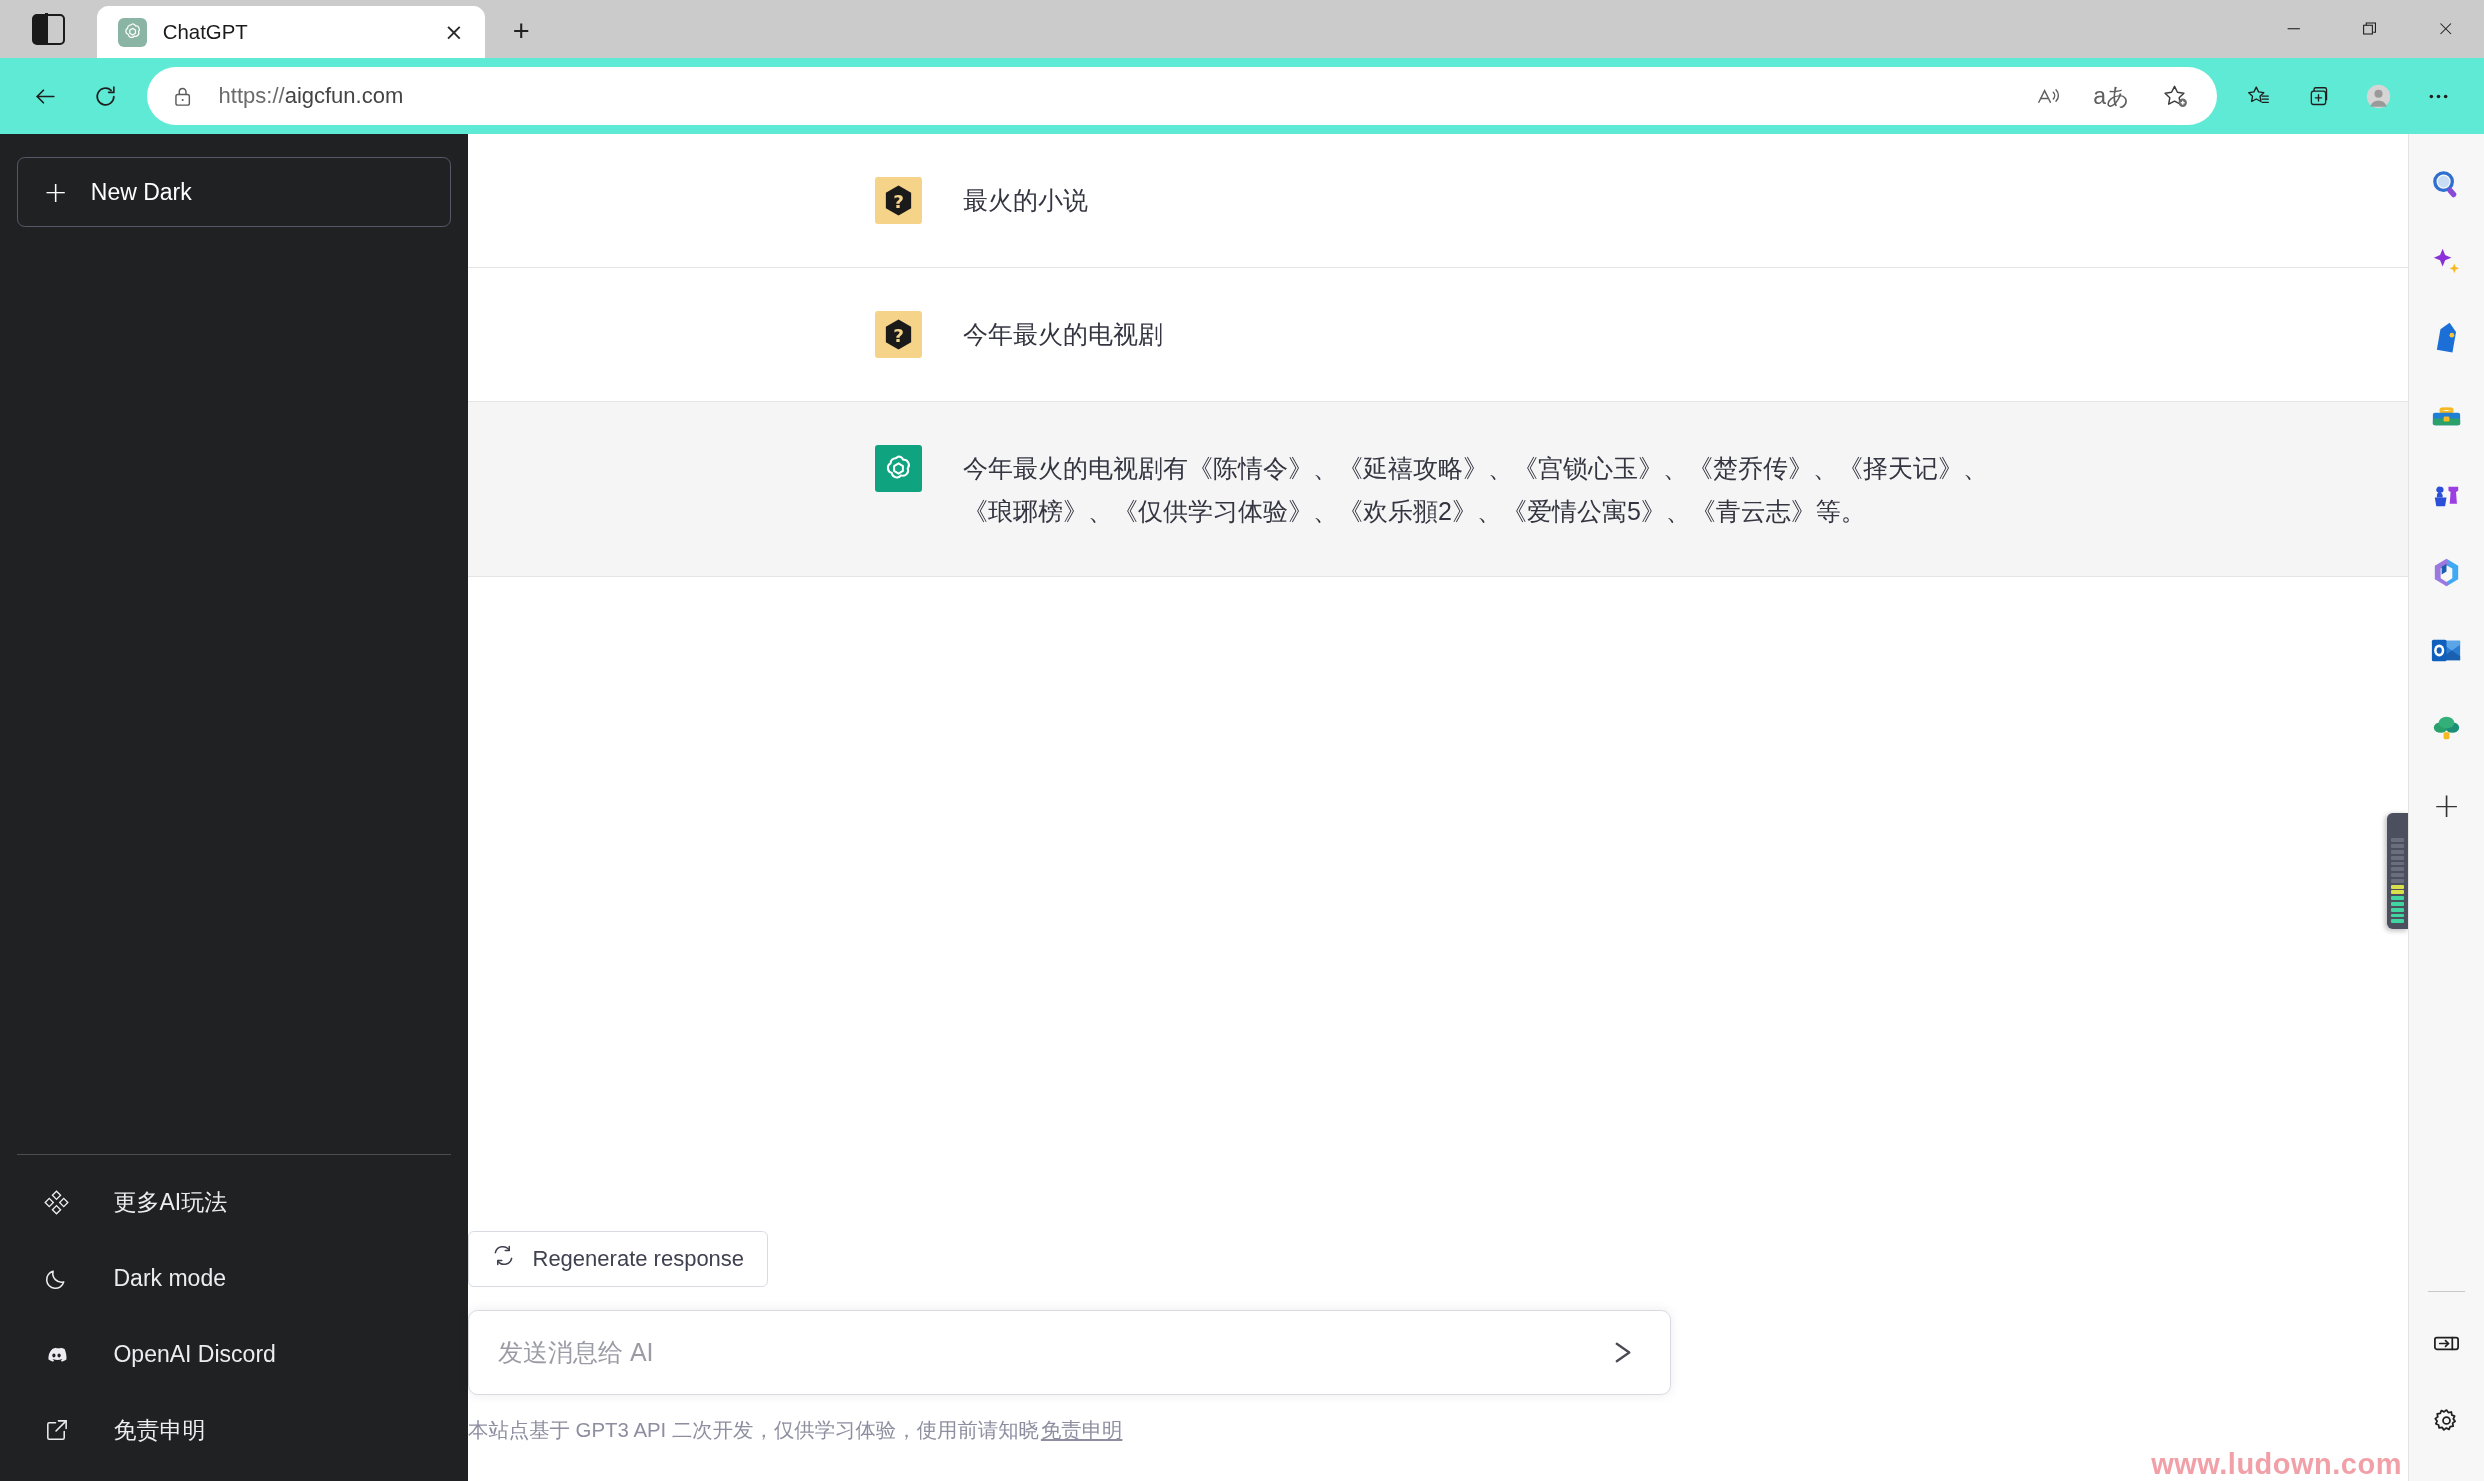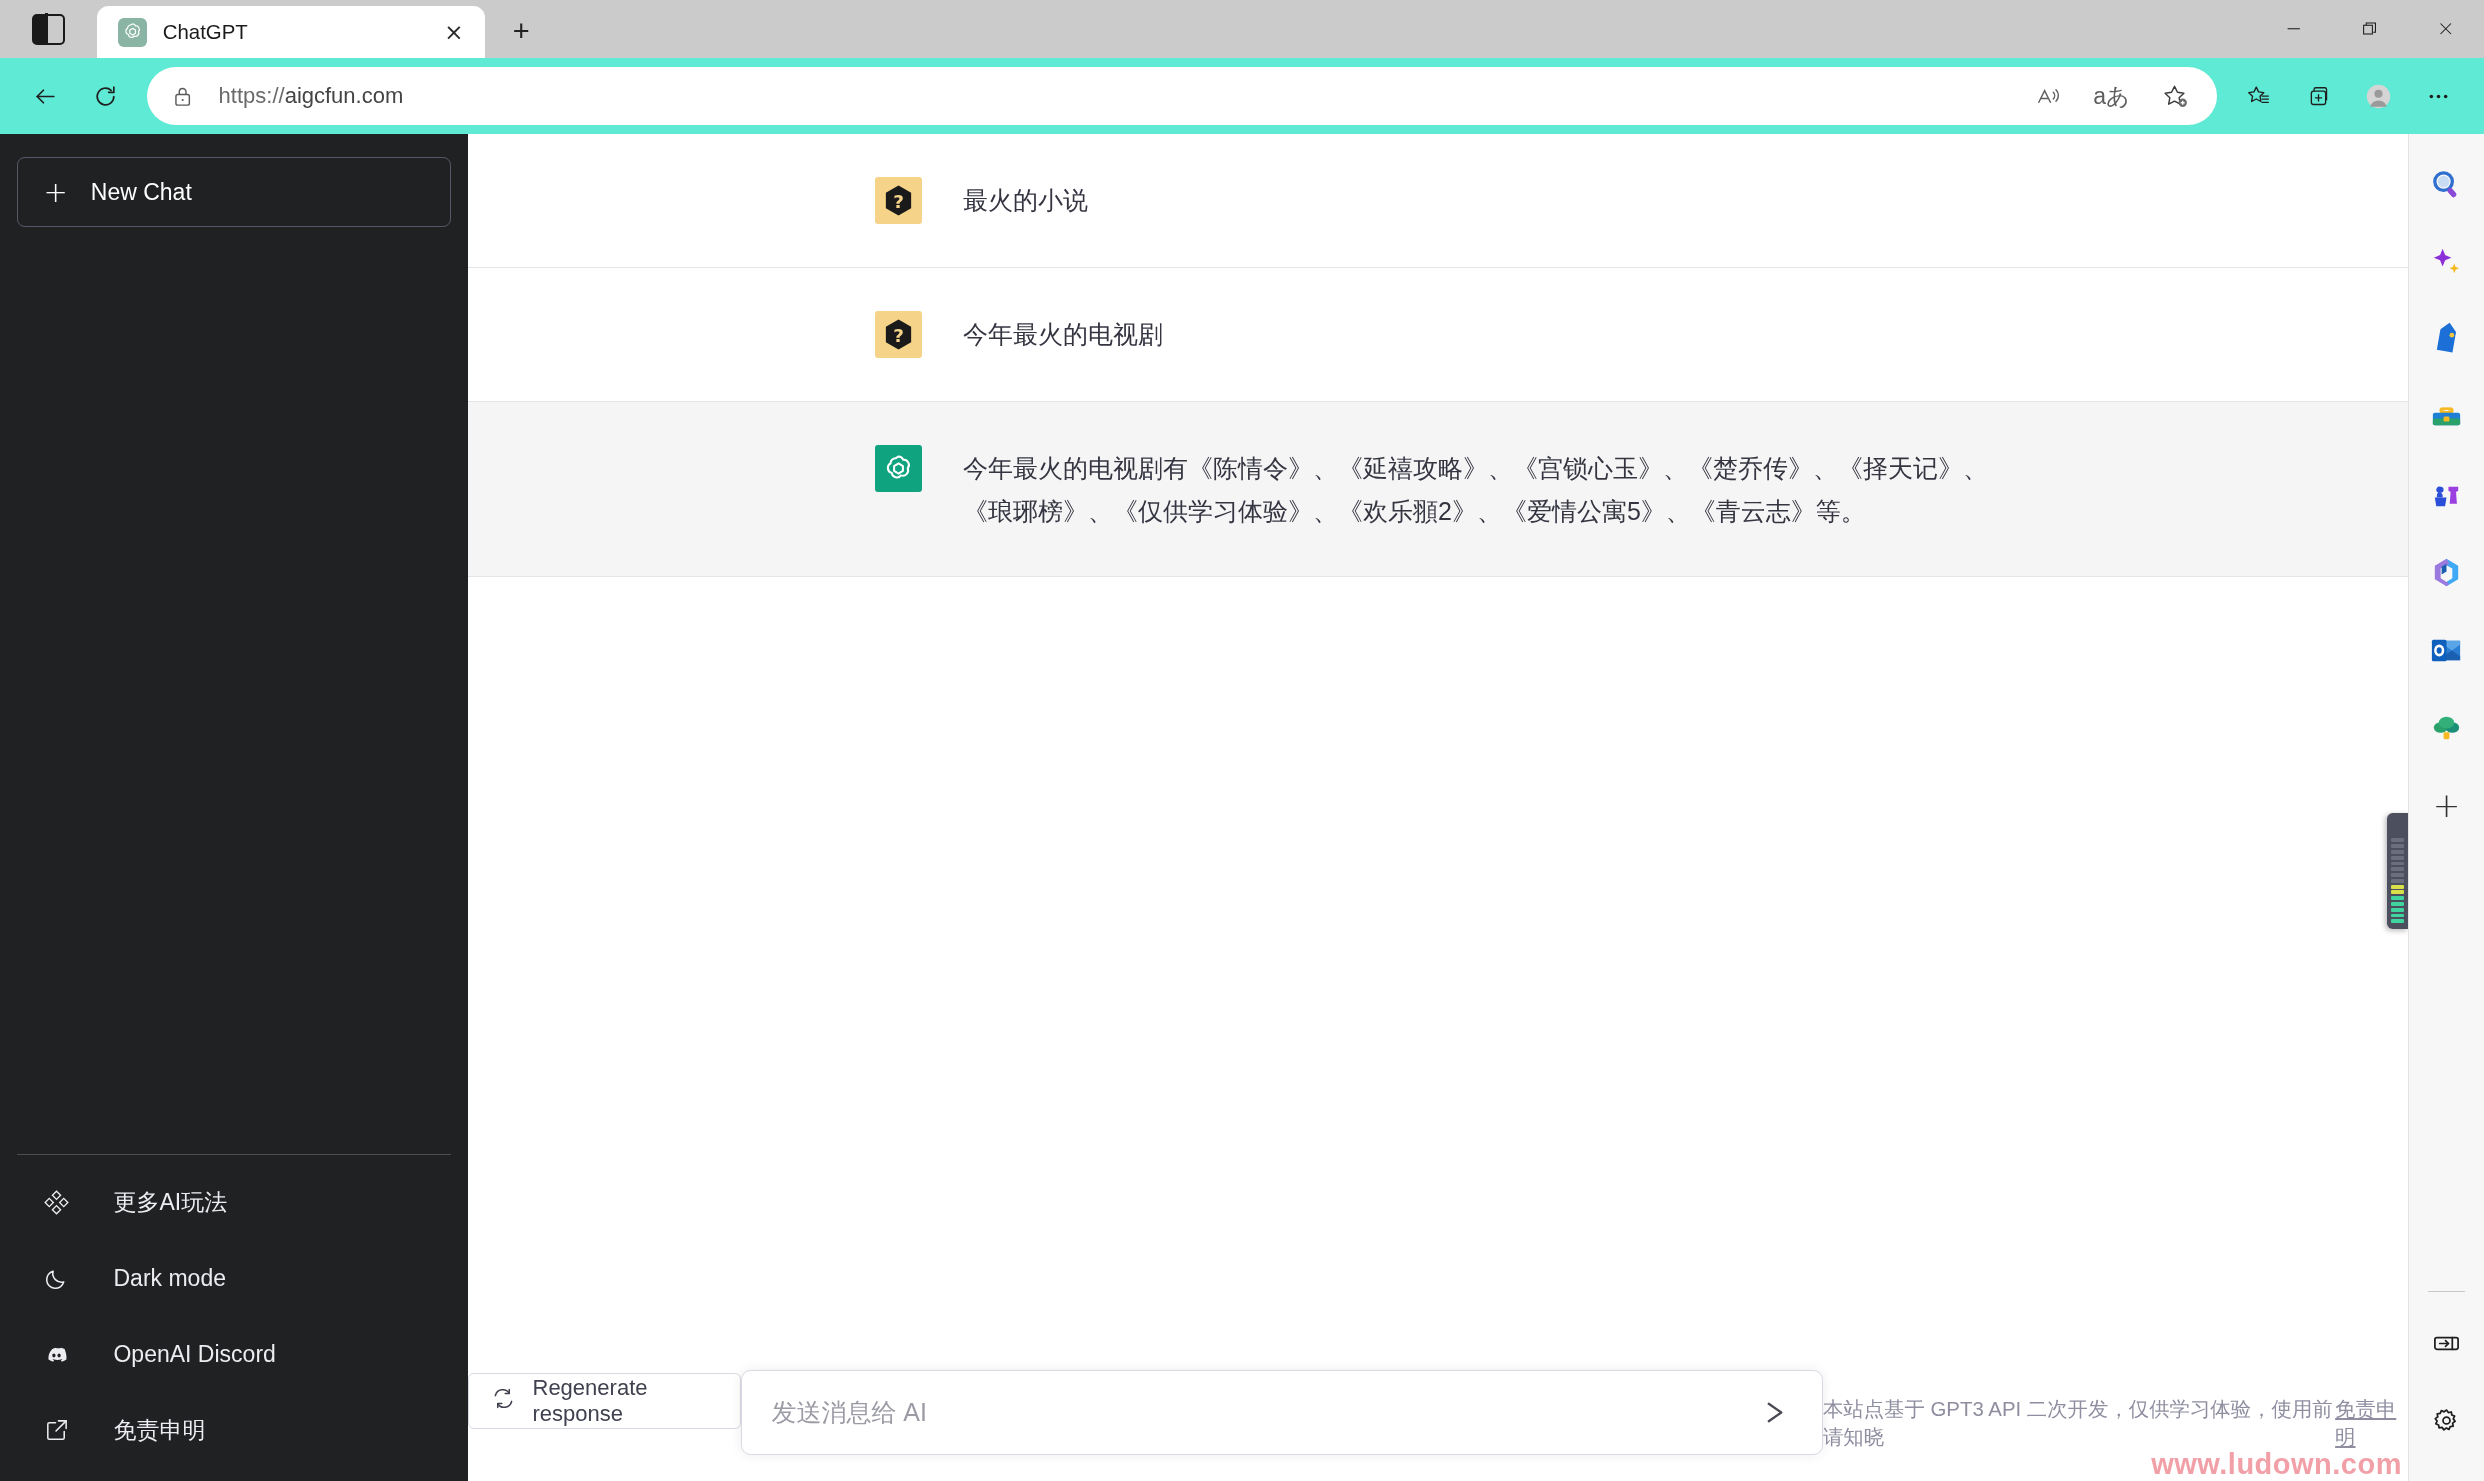--- a/index.html
+++ b/index.html
@@ -185,22 +185,22 @@
 
   .msg-text {
     font-size: 25px; line-height: 1.72;
     color: #343541; word-break: break-word;
     padding-top: 1.9px;
   }
 
   
   .composer-wrap {
     position: absolute; left: 0; right: 0; bottom: 0;
-    display: flex; flex-direction: row; align-items: center;
-    padding-bottom: 27px;
+    display: flex; flex-direction: column; align-items: flex-start;
+    padding-bottom: 38px;
     background: #ffffff;
   }
   .regen {
     border: 1px solid #d9d9e3; background: #ffffff;
     border-radius: 5.8px;
     height: 56px; padding: 0 23px;
     display: flex; align-items: center; gap: 17.5px;
     color: #40414f; font-size: 22px;
     margin-bottom: 23px;
   }
@@ -401,21 +401,21 @@
           <circle cx="22" cy="14" r="2"></circle>
         </svg>
     </div>
   </div>
 
   <div class="viewport">
 
     <div class="sidebar">
       <div class="newchat">
         <span class="plus">+</span>
-        <span class="lbl">New Chat</span>
+        <span class="lbl">New Dark</span>
       </div>
 
       <div class="sb-spacer"></div>
 
       <div class="sb-bottom">
 
         <div class="sb-item">
           <span class="sbi-icon">
             <svg viewBox="0 0 28 28" fill="none" stroke="#ececf1" stroke-width="1.4">
               <rect x="11" y="3.5" width="6" height="6" transform="rotate(45 14 6.5)"></rect>

